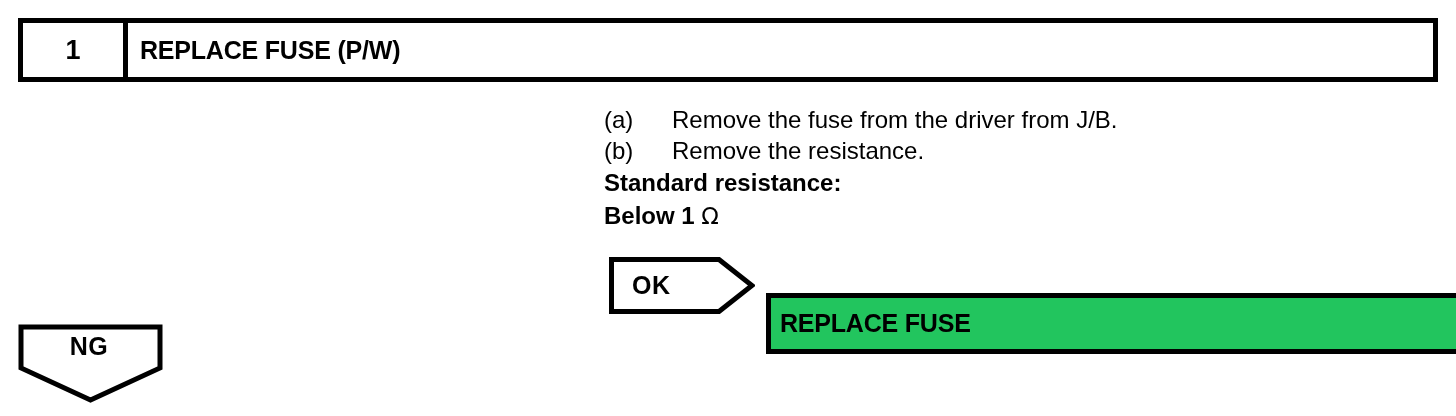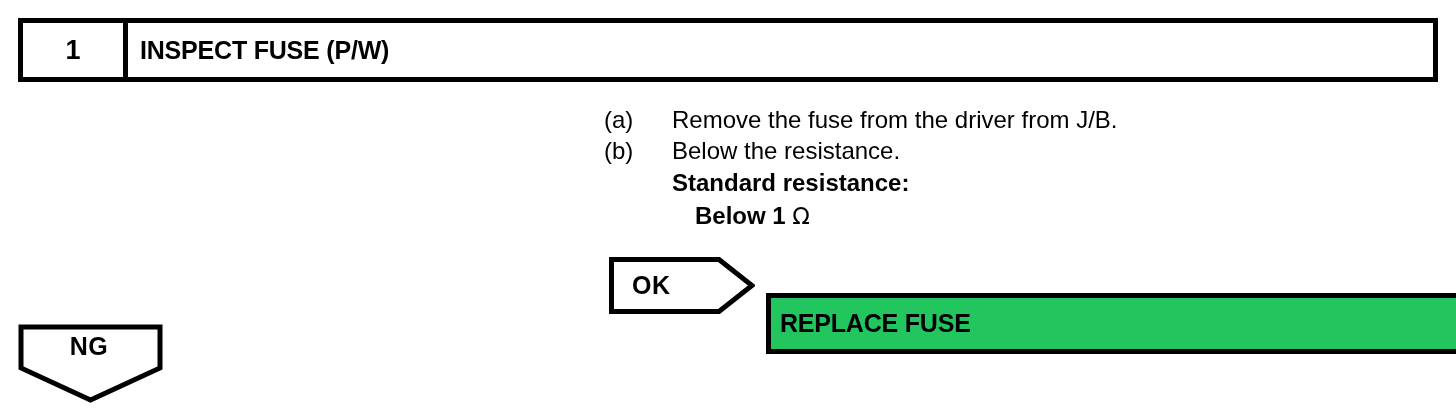--- a/index.html
+++ b/index.html
@@ -79,28 +79,26 @@
     line-height: 31px;
     font-weight: normal;
   }
   .instr-text {
     font-size: 24px;
     line-height: 31px;
     font-weight: normal;
     white-space: nowrap;
   }
   .spec-label {
-    margin-left: 68px;
     font-size: 24px;
     line-height: 33px;
     font-weight: bold;
     white-space: nowrap;
   }
   .spec-value {
-    margin-left: 91px;
     font-size: 24px;
     line-height: 33px;
     font-weight: bold;
     white-space: nowrap;
   }
   .ohm {
     font-family: "DejaVu Sans", sans-serif;
     font-weight: normal;
     font-size: 23px;
   }
@@ -184,33 +182,33 @@
 </style>
 </head>
 <body>
 
 <div id="page">
 
   <div class="step-header">
     <div class="step-number-cell">
       <span class="step-number">1</span>
     </div>
-    <div class="step-title">INSPECT FUSE (P/W)</div>
+    <div class="step-title">REPLACE FUSE (P/W)</div>
   </div>
 
   <div class="instructions">
 
     <div class="instr-row">
       <span class="instr-marker">(a)</span>
       <span class="instr-text">Remove the fuse from the driver from J/B.</span>
     </div>
 
     <div class="instr-row">
       <span class="instr-marker">(b)</span>
-      <span class="instr-text">Below the resistance.</span>
+      <span class="instr-text">Remove the resistance.</span>
     </div>
 
     <div class="spec-label">Standard resistance:</div>
 
     <div class="spec-value"><span>Below 1 </span><span class="ohm">Ω</span></div>
   </div>
 
   <div class="ok-arrow">
     <svg viewBox="0 0 146 57" xmlns="http://www.w3.org/2000/svg">
       <polygon points="2.5,2.5 110,2.5 143,28.5 110,54.5 2.5,54.5" fill="#ffffff" stroke="#000000" stroke-width="5" stroke-linejoin="miter"></polygon>

